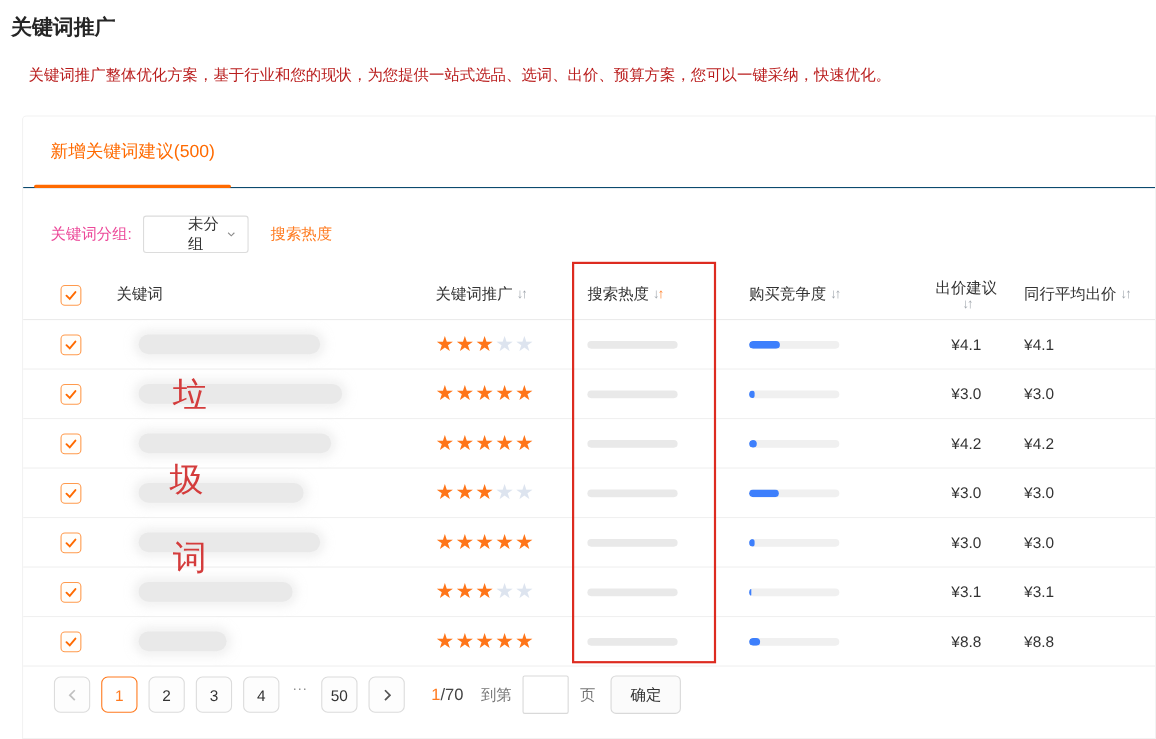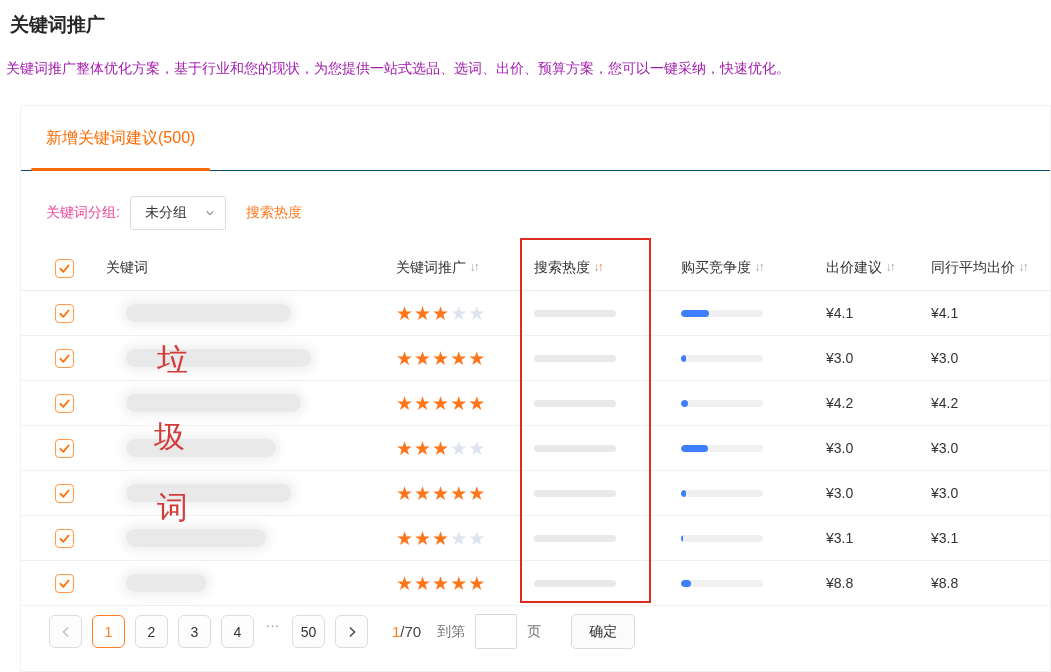--- a/index.html
+++ b/index.html
@@ -1,52 +1,52 @@
 <!DOCTYPE html>
 <html><head>
 <meta charset="utf-8">
 <style>
   * { margin:0; padding:0; box-sizing:border-box; }
   html,body { width:1051px; height:672px; overflow:hidden; background:#fff;
     font-family:"Liberation Sans","DejaVu Sans",sans-serif; color:#333; }
   body { position:relative; }
 
   .page-title { position:absolute; left:10px; top:12px; font-size:19px; font-weight:bold; color:#262626; }
-  .page-subtitle { position:absolute; left:6px; top:60px; font-size:14px; color:#a21caf; }
+  .page-subtitle { position:absolute; left:26px; top:60px; font-size:14px; color:#b91c1c; }
 
   .panel { position:absolute; left:20px; top:105px; width:1031px; height:567px;
     border:1px solid #f2f2f2; border-radius:4px 0 0 0; background:#fff; overflow:hidden; }
 
   
   .tabs { position:relative; height:65px; border-bottom:1px solid #0c4a6e; display:flex; align-items:center; }
   .tab { font-size:16px; padding:0 12px; height:100%; display:flex; align-items:center; cursor:pointer; position:relative; }
   .tab.active { color:#ff6a00; margin-left:13px; }
   .tab.active::after { content:""; position:absolute; left:-3px; right:-3px; bottom:-1px; height:3px; background:#ff6a00; border-radius:2px; }
   .tab.inactive { color:#333; margin-left:28px; }
 
   
   .filter-row { display:flex; align-items:center; margin:25px 0 0 25px; height:34px; }
   .filter-label { font-size:14px; color:#ec4899; }
   .group-select { margin-left:10px; width:96px; height:34px; border:1px solid #dcdcdc; border-radius:3px;
     display:flex; align-items:center; justify-content:space-between; padding:0 10px 0 14px; cursor:pointer; background:#fff; }
-  .group-select .val { font-size:14px; color:#333; }
+  .group-select .val { font-size:14px; color:#333;margin-left:26px; }
   .chev-down { width:10px; height:10px; }
   .add-group { margin-left:20px; font-size:14px; color:#ff7a1f; cursor:pointer; }
 
   
   .table { margin-top:16px; width:1070px; }
   .tr { display:flex; align-items:center; height:45px; border-bottom:1px solid #f0f0f0; }
   .tr.head { height:45px; border-bottom:1px solid #ebebeb; }
   .td { flex:none; display:flex; align-items:center; font-size:14px; }
   .c0 { width:85px; padding-left:34px; }
   .c1 { width:290px; }
   .c2 { width:135px; }
   .c3 { width:150px; padding-left:3px; }
   .c4 { width:145px; }
-  .c5 { width:105px; }
+  .c5 { width:105px;flex-direction:column; }
   .c6 { width:160px; }
   .th { color:#333; font-size:14px; cursor:pointer;font-family:Liberation Mono, monospace; }
 
   .sort { display:inline-flex; margin-left:3px; font-size:12px; color:#a0a6ad; }
   .sort span { line-height:1; }
   .sort .up { margin-left:-3px; }
   .sort.asc-active .up { color:#ff7a1f; }
 
   .checkbox { width:19px; height:19px; border:1px solid #ff9a4d; border-radius:4px; background:#fffefb;
     display:inline-flex; align-items:center; justify-content:center; cursor:pointer; }
@@ -71,21 +71,21 @@
     display:flex; align-items:center; justify-content:center; font-size:14px; color:#333; margin-right:10px; cursor:pointer; }
   .pg-btn.current { border-color:#ff7a1f; color:#ff7a1f; background:#fff; }
   .pg-btn.nav svg { width:12px; height:12px; }
   .pg-btn.disabled { cursor:default; }
   .pg-ellipsis { width:18px; margin-right:10px; color:#8c8c8c; font-size:13px; text-align:center; letter-spacing:1px; }
   .pg-status { margin-left:14px; font-size:15px; color:#444; }
   .pg-status .cur { color:#ff7a1f; }
   .goto-label, .goto-unit { margin-left:16px; font-size:14px; color:#777; }
   .goto-input { margin-left:10px; width:42px; height:35px; border:1px solid #d9d9d9; border-radius:2px; font-size:14px; text-align:center; outline:none; }
   .goto-unit { margin-left:10px; }
-  .confirm-btn { margin-left:30px; width:64px; height:35px; border:1px solid #d9d9d9; border-radius:5px;
+  .confirm-btn { margin-left:14px; width:64px; height:35px; border:1px solid #d9d9d9; border-radius:5px;
     background:#fbfbfb; font-size:14px; color:#333; cursor:pointer; font-family:inherit; }
 
   
   .red-box { position:absolute; left:520px; top:238px; width:131px; height:365px;
     border:2px solid #dd2b20; pointer-events:none; }
   .red-char { position:absolute; font-family:"DejaVu Serif","Liberation Serif",serif;
     color:#d43c3c; font-size:31px; line-height:1; pointer-events:none; }
   .red-char.r1 { left:157px; top:344px; }
   .red-char.r2 { left:154px; top:421px; }
   .red-char.r3 { left:157px; top:492px; }

